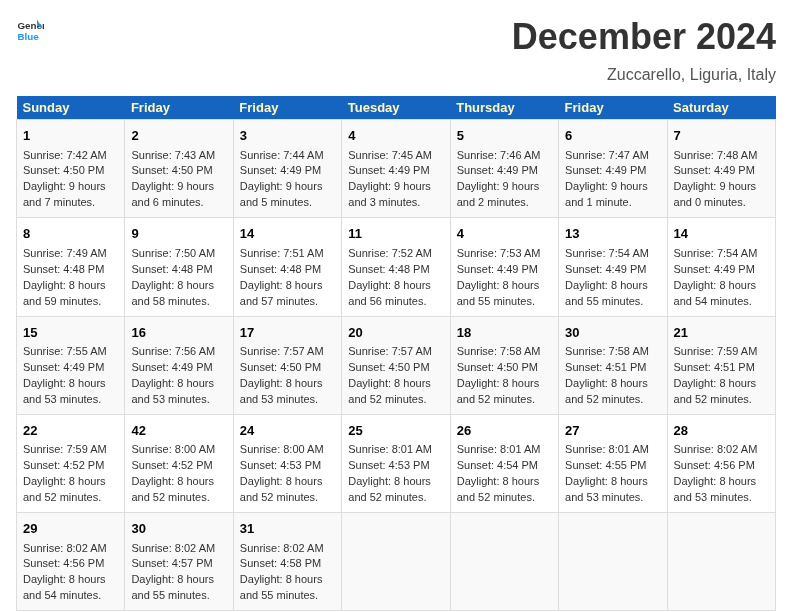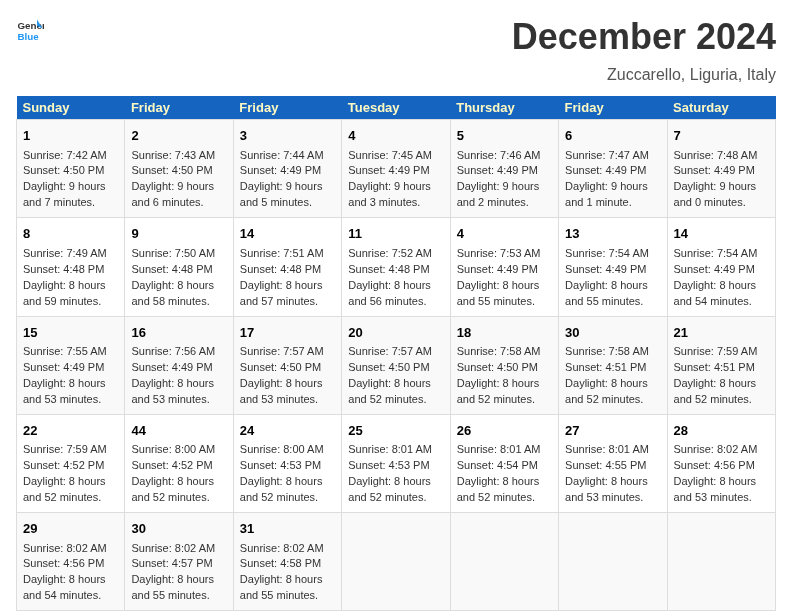--- a/index.html
+++ b/index.html
@@ -195,21 +195,21 @@
           <span class="day-num">21</span>
           <div class="cell-text">Sunrise: 7:59 AM<br>Sunset: 4:51 PM<br>Daylight: 8 hours and 52 minutes.</div>
         </td>
       </tr>
       <tr>
         <td>
           <span class="day-num">22</span>
           <div class="cell-text">Sunrise: 7:59 AM<br>Sunset: 4:52 PM<br>Daylight: 8 hours and 52 minutes.</div>
         </td>
         <td>
-          <span class="day-num">44</span>
+          <span class="day-num">42</span>
           <div class="cell-text">Sunrise: 8:00 AM<br>Sunset: 4:52 PM<br>Daylight: 8 hours and 52 minutes.</div>
         </td>
         <td>
           <span class="day-num">24</span>
           <div class="cell-text">Sunrise: 8:00 AM<br>Sunset: 4:53 PM<br>Daylight: 8 hours and 52 minutes.</div>
         </td>
         <td>
           <span class="day-num">25</span>
           <div class="cell-text">Sunrise: 8:01 AM<br>Sunset: 4:53 PM<br>Daylight: 8 hours and 52 minutes.</div>
         </td>

